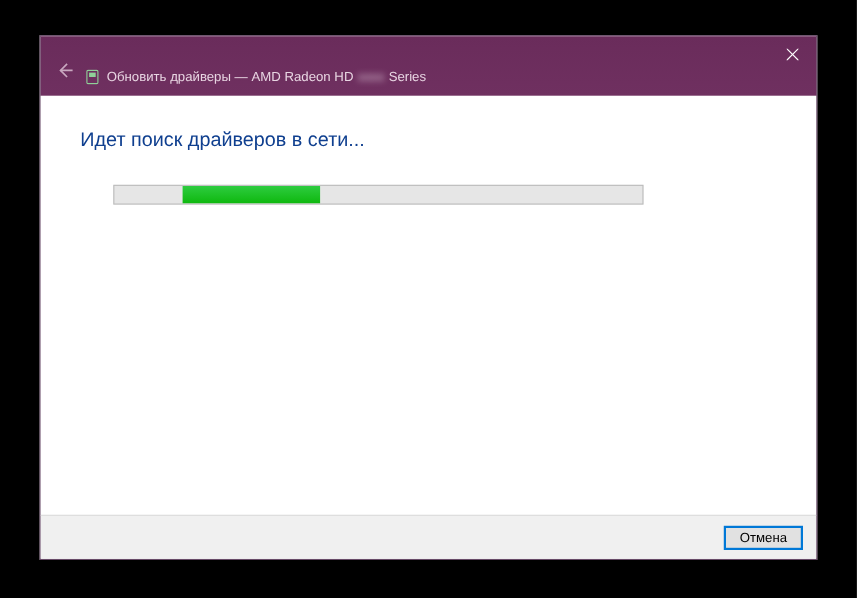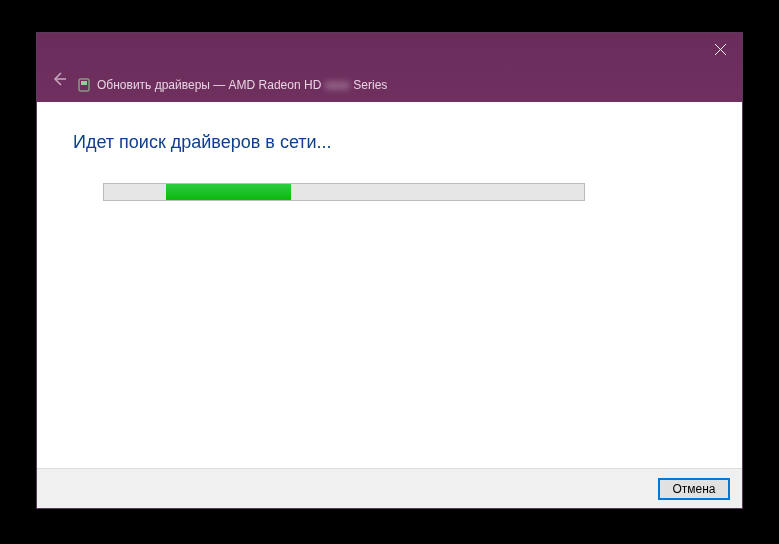--- a/index.html
+++ b/index.html
@@ -21,21 +21,21 @@
       left: 36px;
       top: 32px;
       width: 707px;
       height: 477px;
       background: #fff;
       border: 1px solid #5a3a5a;
       display: flex;
       flex-direction: column;
     }
     .titlebar {
-      height: 69px;
+      height: 54px;
       background: #6d2e5e;
       background: linear-gradient(to bottom, #6a2c5b, #6f3060);
       position: relative;
       display: flex;
       align-items: flex-end;
       padding: 0 0 10px 0;
     }
     .close-btn {
       position: absolute;
       top: 6px;

